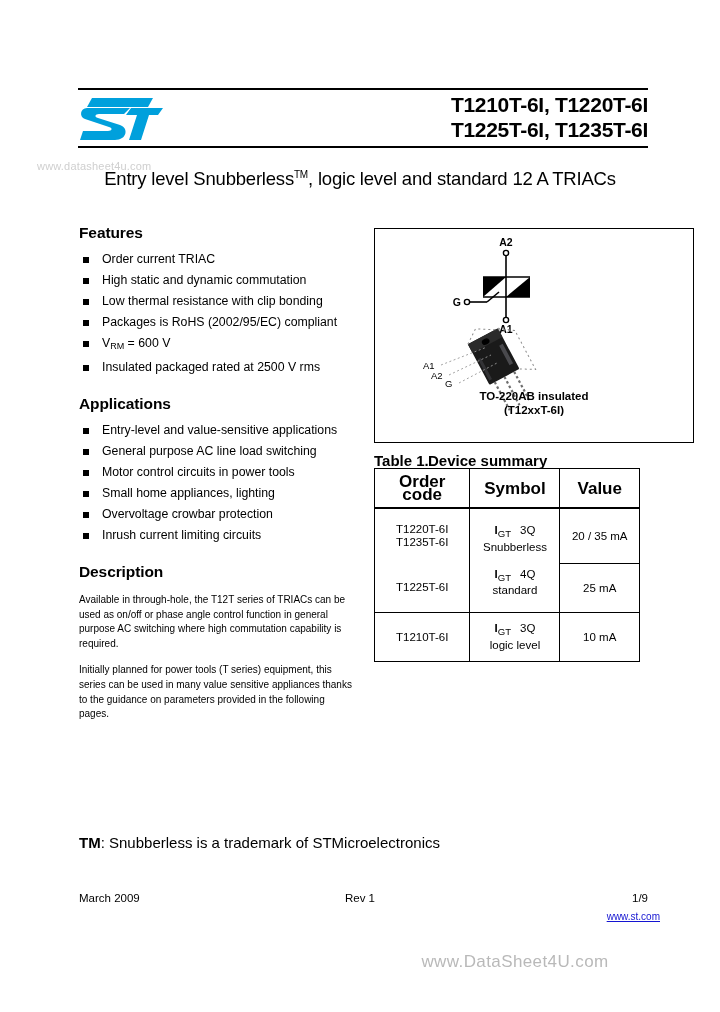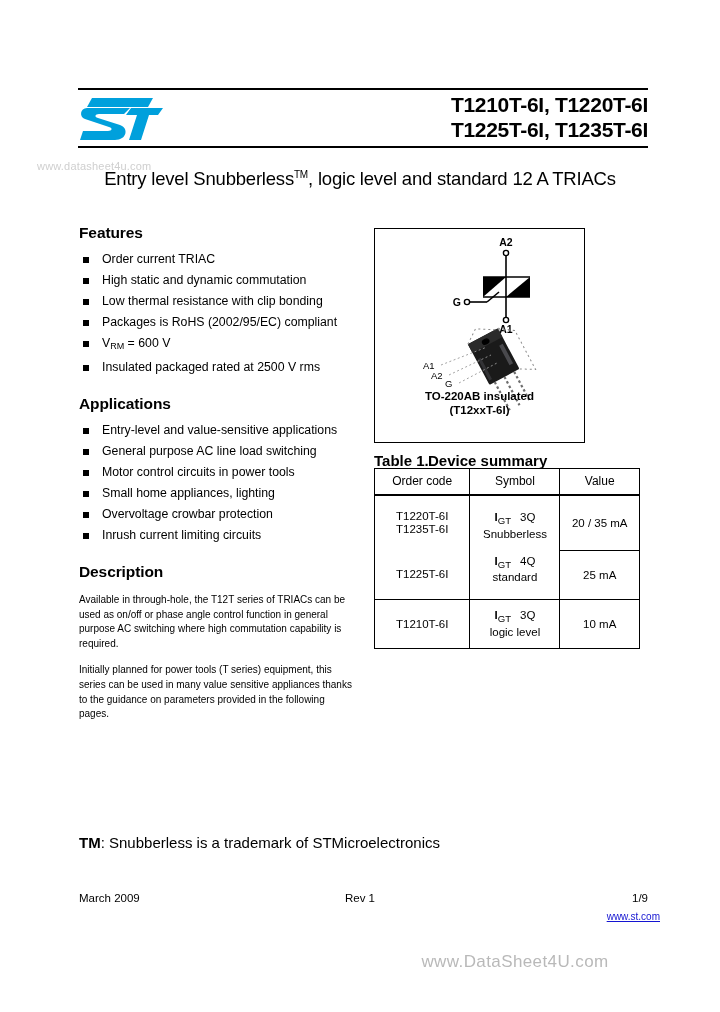--- a/index.html
+++ b/index.html
@@ -150,21 +150,21 @@
     font-size: 10px;
     line-height: 14.6px;
     margin: 12px 0 11px 0;
   }
 
   
   .pkg-box {
     position: absolute;
     left: 374px;
     top: 228px;
-    width: 211px;
+    width: 320px;
     height: 215px;
     border: 1.4px solid #000;
     box-sizing: border-box;
     background: #fff;
   }
   .pkg-svg {
     position: absolute;
     left: 0;
     top: 0;
   }
@@ -200,22 +200,22 @@
   }
   table.devsum th,
   table.devsum td {
     border: 1px solid #000;
     text-align: center;
     vertical-align: middle;
     padding: 4px 3px;
     line-height: 13px;
   }
   table.devsum th {
-    font-weight: normal;
-    font-size: 12px;
+    font-weight: bold;
+    font-size: 17px;
     padding: 6px 3px;
   }
   table.devsum tr.head-row th { border-bottom: 2px solid #000; }
   table.devsum td.code { width: 36%; }
   table.devsum td.sym  { width: 34%; }
   table.devsum td.val  { width: 30%; }
   table.devsum .sym-main { font-weight: bold; }
   table.devsum .gap { display: inline-block; width: 9px; }
   table.devsum tr.r1 td { height: 46px; }
   table.devsum tr.r2 td { height: 40px; }

